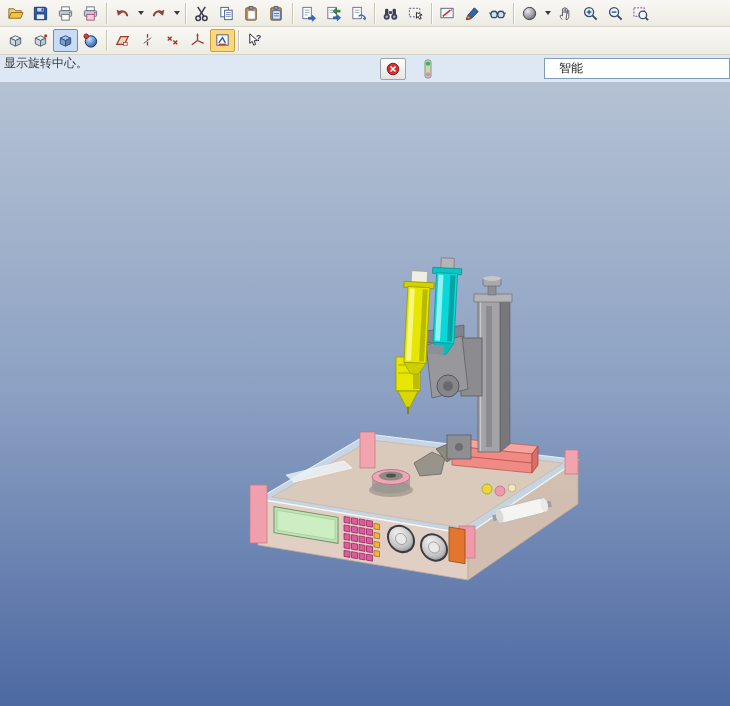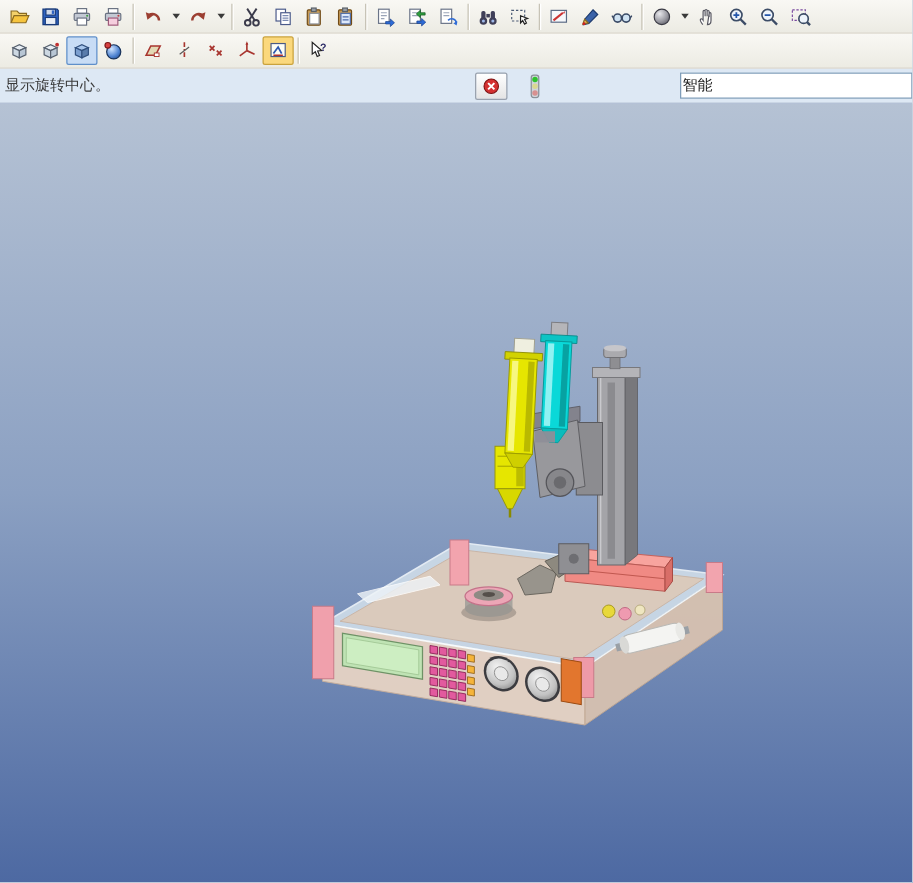--- a/index.html
+++ b/index.html
@@ -9,25 +9,25 @@
   .toolbar{display:flex;align-items:center;padding:1px 3px;background:linear-gradient(#f9f8f4,#ecebe3);border-bottom:1px solid #d7d3c7}
   #tb1{height:27px}
   #tb2{height:28px}
   .tbtn{width:25px;height:23px;display:flex;align-items:center;justify-content:center;border:1px solid transparent;border-radius:2px;background:transparent;padding:0;flex:0 0 auto}
   .tbtn svg{display:block}
   .tbtn.active-blue{background:#c8dcf5;border-color:#5f8fca}
   .tbtn.active-gold{background:#fbd87c;border-color:#caa23c}
   .btn-caret{width:11px;height:23px;display:flex;align-items:center;justify-content:center;flex:0 0 auto}
   .caret{width:0;height:0;border-left:3.5px solid transparent;border-right:3.5px solid transparent;border-top:4px solid #3a3a3a}
   .sep{width:1px;height:21px;background:#c7c3b6;margin:0 3px;box-shadow:1px 0 0 #ffffff;flex:0 0 auto}
-  .msgbar{height:28px;background:#dde8f4;border-bottom:1px solid #b8c4d6;display:flex;align-items:center;position:relative;padding-left:4px}
+  .msgbar{height:28px;background:#dde8f4;border-bottom:1px solid #b8c4d6;display:flex;position:relative;padding-left:4px}
   .msg-text{font-size:12px;color:#3a3a3a;white-space:nowrap}
   .msg-btn{position:absolute;left:380px;top:3px;width:26px;height:22px;background:linear-gradient(#ffffff,#e4e4e4);border:1px solid #9aa2ae;border-radius:2px;display:flex;align-items:center;justify-content:center}
   .traffic{position:absolute;left:421px;top:3px;width:14px;height:22px;display:flex;align-items:center;justify-content:center}
-  .filter-box{position:absolute;right:0;top:3px;width:186px;height:21px;background:#ffffff;border:1px solid #7f9db9;display:flex;align-items:center;padding-left:1px;font-size:12px;color:#222}
+  .filter-box{position:absolute;right:0;top:3px;width:186px;height:21px;background:#ffffff;border:1px solid #7f9db9;display:flex;align-items:center;padding-left:14px;font-size:12px;color:#222}
   .viewport{width:730px;height:623px;position:relative;background:#8ba0c2}
   .viewport svg{display:block}
 </style>
 </head>
 <body>
 
 <div id="screen">
 
   <div class="toolbar" id="tb1">
     <button class="tbtn">

